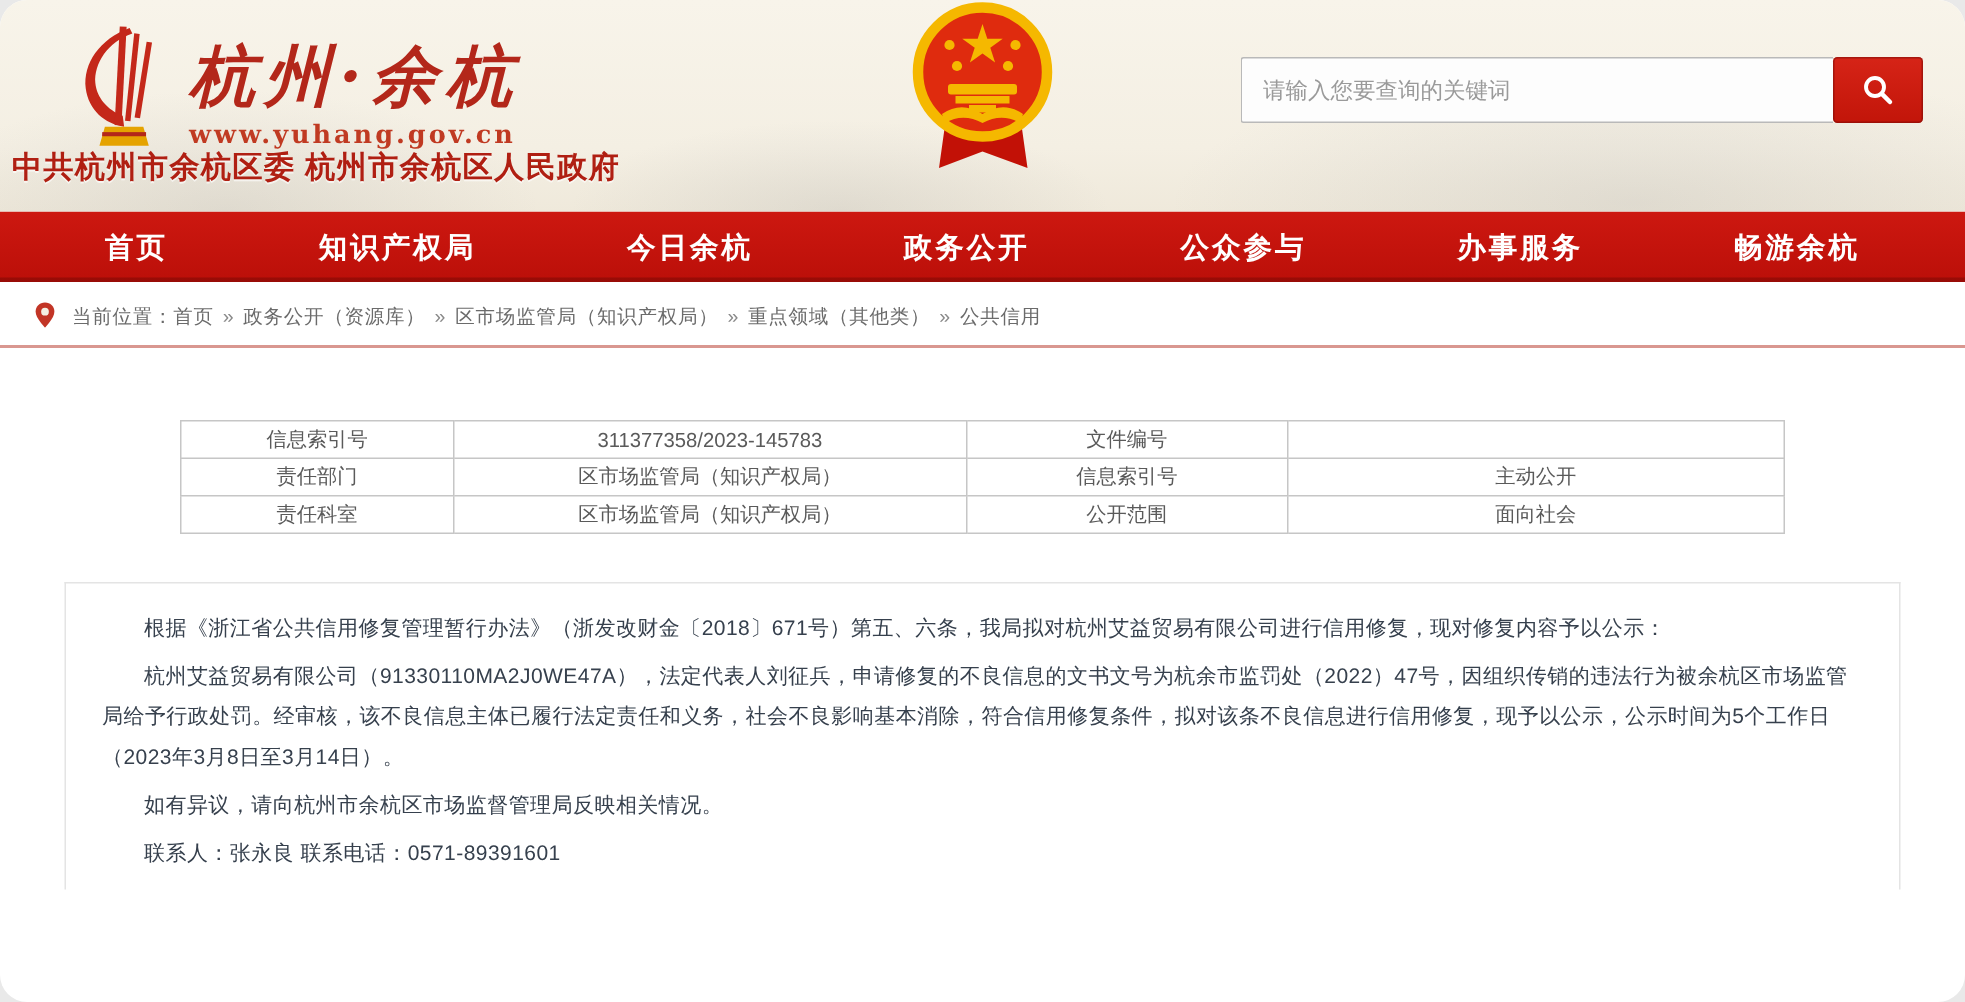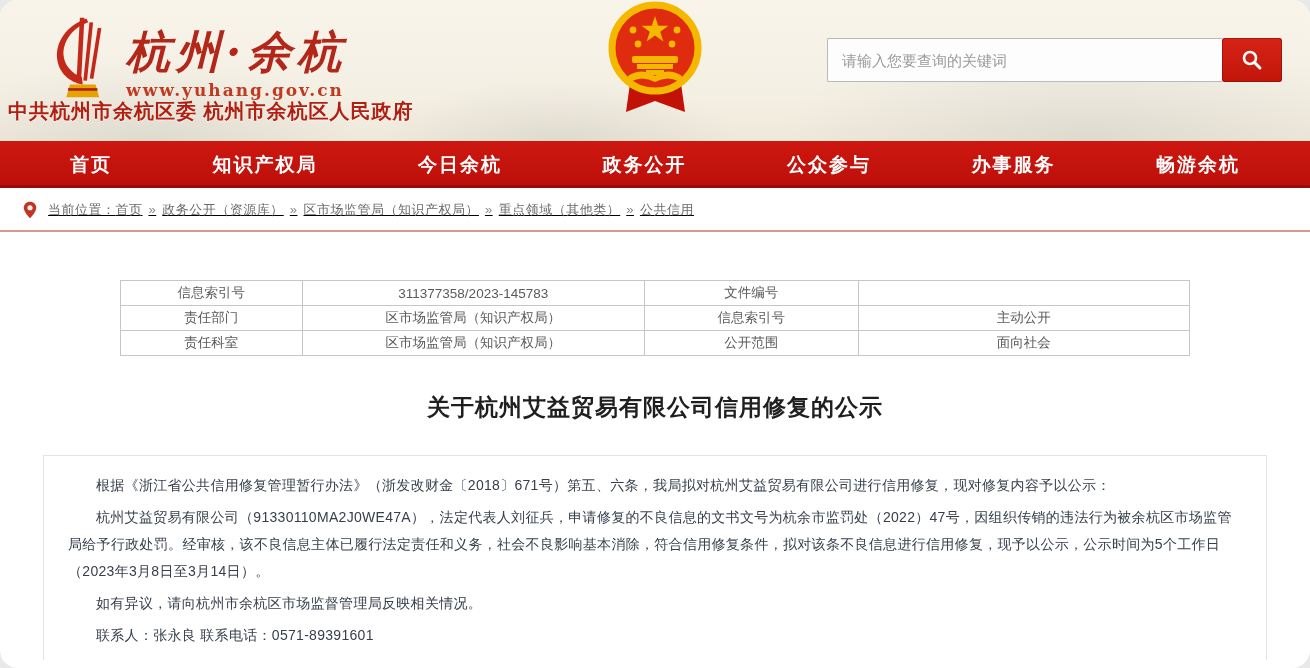--- a/index.html
+++ b/index.html
@@ -78,24 +78,23 @@
     padding:0 70px;
     box-shadow:inset 0 -3px 0 rgba(90,5,2,.35);
   }
   .nav-item{
     color:#ffffff;font-size:19px;font-weight:bold;letter-spacing:2px;
     cursor:pointer;white-space:nowrap;
   }
 
   
   .breadcrumb{
-    display:flex;align-items:center;
+    display:flex;align-items:flex-end;
     padding:12px 0 10px 20px;
     border-bottom:2px solid rgba(186,65,53,.55);
-    text-decoration:underline;
   }
   .crumb-icon{width:20px;height:20px;margin-right:8px;flex:none;}
   .crumb-text{font-size:13px;color:#6b6b6b;letter-spacing:.5px;}
   .crumb-text .sep{margin:0 6px;color:#8a8a8a;}
   .crumb-link{cursor:pointer;}
 
   
   .meta-table{
     width:1070px;margin:48px auto 12px;
     border-collapse:collapse;table-layout:fixed;
@@ -219,21 +218,20 @@
       </tr>
       <tr>
         <td>责任科室</td>
         <td>区市场监管局（知识产权局）</td>
         <td>公开范围</td>
         <td>面向社会</td>
       </tr>
     </tbody>
   </table>
 
-  <h1 class="article-title">关于杭州艾益贸易有限公司信用修复的公示</h1>
 
   <div class="article-body">
     <p>根据《浙江省公共信用修复管理暂行办法》（浙发改财金〔2018〕671号）第五、六条，我局拟对杭州艾益贸易有限公司进行信用修复，现对修复内容予以公示：</p>
     <p>杭州艾益贸易有限公司（91330110MA2J0WE47A），法定代表人刘征兵，申请修复的不良信息的文书文号为杭余市监罚处（2022）47号，因组织传销的违法行为被余杭区市场监管局给予行政处罚。经审核，该不良信息主体已履行法定责任和义务，社会不良影响基本消除，符合信用修复条件，拟对该条不良信息进行信用修复，现予以公示，公示时间为5个工作日（2023年3月8日至3月14日）。</p>
     <p>如有异议，请向杭州市余杭区市场监督管理局反映相关情况。</p>
     <p>联系人：张永良 联系电话：0571-89391601</p>
   </div>
 
 </div>
 

